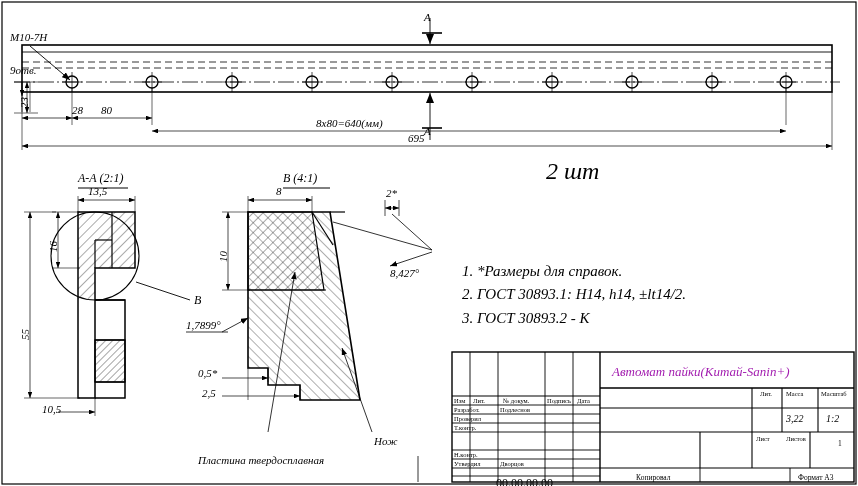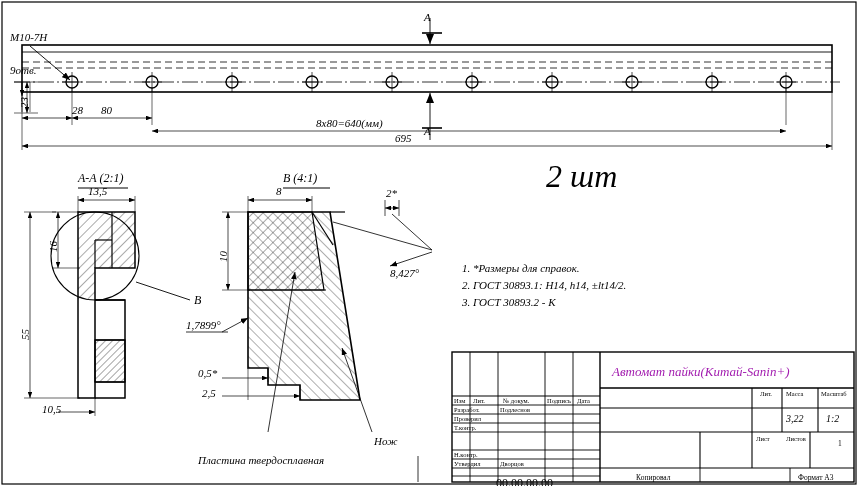--- a/index.html
+++ b/index.html
@@ -34,30 +34,30 @@
   .lbl.sm { font-size: 10px; }
   .lbl.md { font-size: 12px; }
   .rot90 {
     transform: rotate(-90deg);
     transform-origin: left top;
   }
   .notes {
     position: absolute;
     font-family: "Liberation Serif", serif;
     font-style: italic;
-    font-size: 11px;
+    font-size: 15px;
     color: #000;
     line-height: 1.55;
     white-space: nowrap;
   }
   .handwrite {
     position: absolute;
     font-family: "Liberation Serif", serif;
     font-style: italic;
-    font-size: 32px;
+    font-size: 24px;
     color: #000;
     white-space: nowrap;
   }
   .tb-cell {
     position: absolute;
     font-family: "Liberation Serif", serif;
     font-size: 6.5px;
     color: #000;
     white-space: nowrap;
     line-height: 1;
@@ -327,21 +327,21 @@
       <line x1="452" y1="476" x2="600" y2="476" stroke-width="0.9"></line>
     </g>
   </svg>
 
   <div class="lbl it" style="left:10px; top:32px;">M10-7H</div>
   <div class="lbl it" style="left:10px; top:65px;">9отв.</div>
   <div class="lbl it rot90" style="left:19px; top:108px;">23</div>
   <div class="lbl it" style="left:44px; top:105px;margin-left:28px;">28</div>
   <div class="lbl it" style="left:101px; top:105px;">80</div>
   <div class="lbl it" style="left:316px; top:118px;">8x80=640(мм)</div>
-  <div class="lbl it" style="left:395px; top:133px;">695</div>
+  <div class="lbl it" style="left:408px; top:133px;">695</div>
   <div class="lbl it" style="left:424px; top:12px;">A</div>
   <div class="lbl it" style="left:424px; top:126px;">A</div>
 
   <div class="handwrite" style="left:546px; top:158px;">2 шт</div>
 
   <div class="lbl it md" style="left:78px; top:172px;">A-A (2:1)</div>
   <div class="lbl it" style="left:88px; top:186px;">13,5</div>
   <div class="lbl it rot90" style="left:48px; top:252px;">16</div>
   <div class="lbl it rot90" style="left:20px; top:340px;">55</div>
   <div class="lbl it" style="left:42px; top:404px;">10,5</div>

